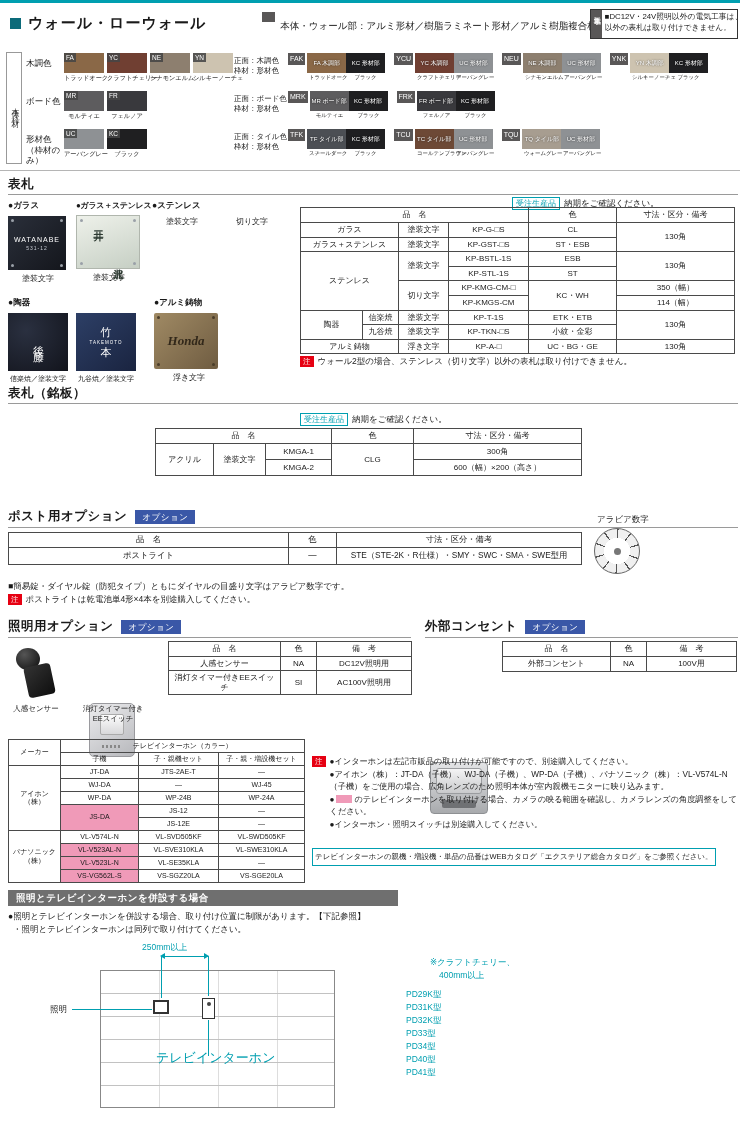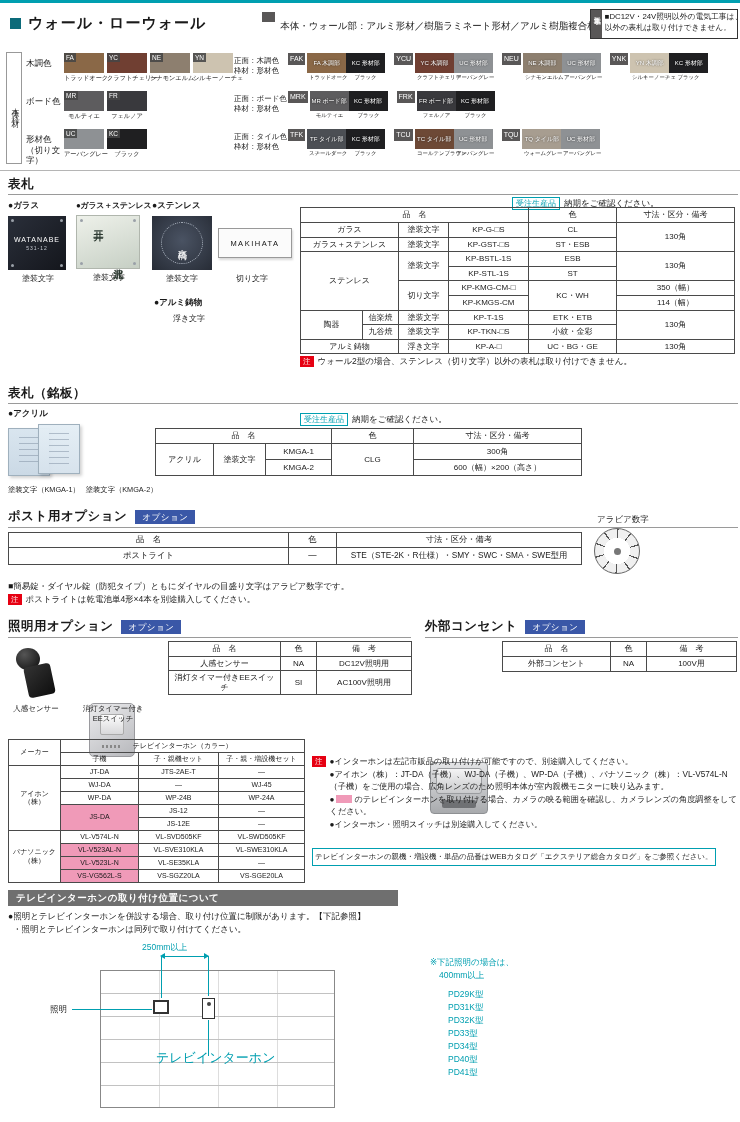--- a/index.html
+++ b/index.html
@@ -141,21 +141,21 @@
   .dim-line::after{content:"";position:absolute;right:-1px;top:-4px;border-top:3.5px solid transparent;border-bottom:3.5px solid transparent;border-left:5px solid var(--accent,#009fb0)}
   .ext{position:absolute;width:1px;background:var(--accent,#009fb0)}
   .ext1{left:111px;top:14px;height:42px}
   .ext2{left:158px;top:14px;height:40px}
   .lamp-label{position:absolute;left:0;top:62px;font-size:8.5px}
   .lamp-leader{position:absolute;left:22px;top:67px;width:80px;height:1px;background:var(--accent,#009fb0)}
   .phone-leader{position:absolute;left:158px;top:78px;width:1px;height:36px;background:var(--accent,#009fb0)}
   .phone-label{position:absolute;left:106px;top:107px;color:var(--accent,#009fb0);font-size:13px;white-space:nowrap}
   .side-note{position:absolute;left:430px;top:956px;color:var(--accent,#009fb0);font-size:8.5px;line-height:1.5;white-space:nowrap}
   .side-note .indent{padding-left:9px}
-  .pd-list{position:absolute;left:448px;top:988px;color:var(--accent,#009fb0);font-size:8.5px}
+  .pd-list{position:absolute;left:406px;top:988px;color:var(--accent,#009fb0);font-size:8.5px}
   .pd-item{line-height:13px;white-space:nowrap}
 </style>
 </head>
 <body>
 
 <div class="page">
 
   <div class="top-rule"></div>
   <div class="title">
     <span class="title-sq"></span>
@@ -305,21 +305,21 @@
               </div>
               <div class="combo-names">
                 <span>フェルノア</span>
                 <span>ブラック</span>
               </div>
             </div>
           </div>
         </div>
       </div>
       <div class="fin-row">
-        <div class="fin-cat">形材色（切り文字）</div>
+        <div class="fin-cat">形材色（枠材のみ）</div>
         <div class="fin-singles">
           <div class="sw">
             <div class="sw-chip" style="background:#8e9194">
               <span class="sw-code">UC</span>
             </div>
             <div class="sw-name">アーバングレー</div>
           </div>
           <div class="sw">
             <div class="sw-chip" style="background:#1f1f21">
               <span class="sw-code">KC</span>
@@ -406,37 +406,53 @@
         <span class="dot bl"></span>
         <span class="dot br"></span>
       <span class="vert vt1">三井</span>
       <span class="vert vt2">沢北</span>
     </div>
     <div class="prod-cap">塗装文字</div>
   </div>
 
   <div class="prod" style="left:152px;top:200px;width:140px">
     <div class="prod-head">●ステンレス</div>
-    <div class="st-imgs">
-      <div class="img img-takahashi">
-        <span class="it-text">高橋</span>
-      </div>
-      <div class="img img-makihata">
-        <span>MAKIHATA</span>
-      </div>
-    </div>
     <div class="st-caps">
       <span class="st-cap1">塗装文字</span>
       <span class="st-cap2">切り文字</span>
     </div>
   </div>
 
+  <div class="prod" style="left:8px;top:297px;width:138px">
+    <div class="prod-head">●陶器</div>
+    <div class="ce-imgs">
+      <div class="img img-goto">
+        <span class="ig-text">後藤</span>
+      </div>
+      <div class="img img-takemoto">
+        <span class="tk-big">竹</span>
+        <span class="tk-mid">TAKEMOTO</span>
+        <span class="tk-big">本</span>
+      </div>
+    </div>
+    <div class="ce-caps">
+      <span>信楽焼／塗装文字</span>
+      <span>九谷焼／塗装文字</span>
+    </div>
+  </div>
 
   <div class="prod" style="left:154px;top:297px;width:70px">
     <div class="prod-head">●アルミ鋳物</div>
+    <div class="img img-honda">
+      <span class="dot tl"></span>
+        <span class="dot tr"></span>
+        <span class="dot bl"></span>
+        <span class="dot br"></span>
+      <span class="ih-text">Honda</span>
+    </div>
     <div class="prod-cap">浮き文字</div>
   </div>
 
   <div class="tbl np-table" style="left:300px;top:207px">
       <table>
         <colgroup>
           <col style="width: 62px;">
           <col style="width: 36px;">
           <col style="width: 50px;">
           <col style="width: 80px;">
@@ -513,31 +529,20 @@
   <div class="note-flex" style="left:300px;top:356px">
     <span class="chu">注</span>
     <span>ウォール2型の場合、ステンレス（切り文字）以外の表札は取り付けできません。</span>
   </div>
 
   <div class="sec-head" style="left:8px;top:385px">
     <span>表札（銘板）</span>
   </div>
   <div class="sec-rule" style="left:8px;top:403px;width:730px"></div>
 
-  <div class="prod" style="left:8px;top:408px;width:160px">
-    <div class="prod-head">●アクリル</div>
-    <div class="img img-acrylic">
-      <span class="acr-p1"></span>
-      <span class="acr-p2"></span>
-    </div>
-    <div class="acr-caps">
-      <span>塗装文字（KMGA-1）</span>
-      <span>塗装文字（KMGA-2）</span>
-    </div>
-  </div>
 
   <div class="order" style="left:300px;top:413px">
     <span class="order-tag">受注生産品</span>
     <span>納期をご確認ください。</span>
   </div>
   <div class="tbl mb-table" style="left:155px;top:428px">
       <table>
         <colgroup>
           <col style="width: 58px;">
           <col style="width: 52px;">
@@ -760,40 +765,40 @@
     <span class="chu">注</span>
     <div class="ip-notes">
         <div class="ip-note">●インターホンは左記市販品の取り付けが可能ですので、別途購入してください。</div>
         <div class="ip-note">●アイホン（株）：JT-DA（子機）、WJ-DA（子機）、WP-DA（子機）、パナソニック（株）：VL-V574L-N（子機）をご使用の場合、広角レンズのため照明本体が室内親機モニターに映り込みます。</div>
         <div class="ip-note"><span>●</span><span class="pink-box"></span><span>のテレビインターホンを取り付ける場合、カメラの映る範囲を確認し、カメラレンズの角度調整をしてください。</span></div>
         <div class="ip-note">●インターホン・照明スイッチは別途購入してください。</div>
       </div>
   </div>
   <div class="ip-boxed" style="left:312px;top:848px">テレビインターホンの親機・増設機・単品の品番はWEBカタログ「エクステリア総合カタログ」をご参照ください。</div>
 
-  <div class="mount-bar">テレビインターホンの取り付け位置について</div>
+  <div class="mount-bar">照明とテレビインターホンを併設する場合</div>
   <div class="note-line" style="left:8px;top:911px">●照明とテレビインターホンを併設する場合、取り付け位置に制限があります。【下記参照】</div>
   <div class="note-line" style="left:13px;top:924px">・照明とテレビインターホンは同列で取り付けてください。</div>
 
   <div class="diagram">
     <div class="wall"></div>
     <div class="lamp"></div>
     <div class="phone"></div>
     <div class="dim-label">250mm以上</div>
     <div class="dim-line"></div>
     <div class="ext ext1"></div>
     <div class="ext ext2"></div>
     <div class="lamp-label">照明</div>
     <div class="lamp-leader"></div>
     <div class="phone-leader"></div>
     <div class="phone-label">テレビインターホン</div>
   </div>
 
   <div class="side-note">
-    <div>※下記照明の場合は、</div>
+    <div>※クラフトチェリー、</div>
     <div class="indent">400mm以上</div>
   </div>
   <div class="pd-list">
       <div class="pd-item">PD29K型</div>
       <div class="pd-item">PD31K型</div>
       <div class="pd-item">PD32K型</div>
       <div class="pd-item">PD33型</div>
       <div class="pd-item">PD34型</div>
       <div class="pd-item">PD40型</div>
       <div class="pd-item">PD41型</div>

